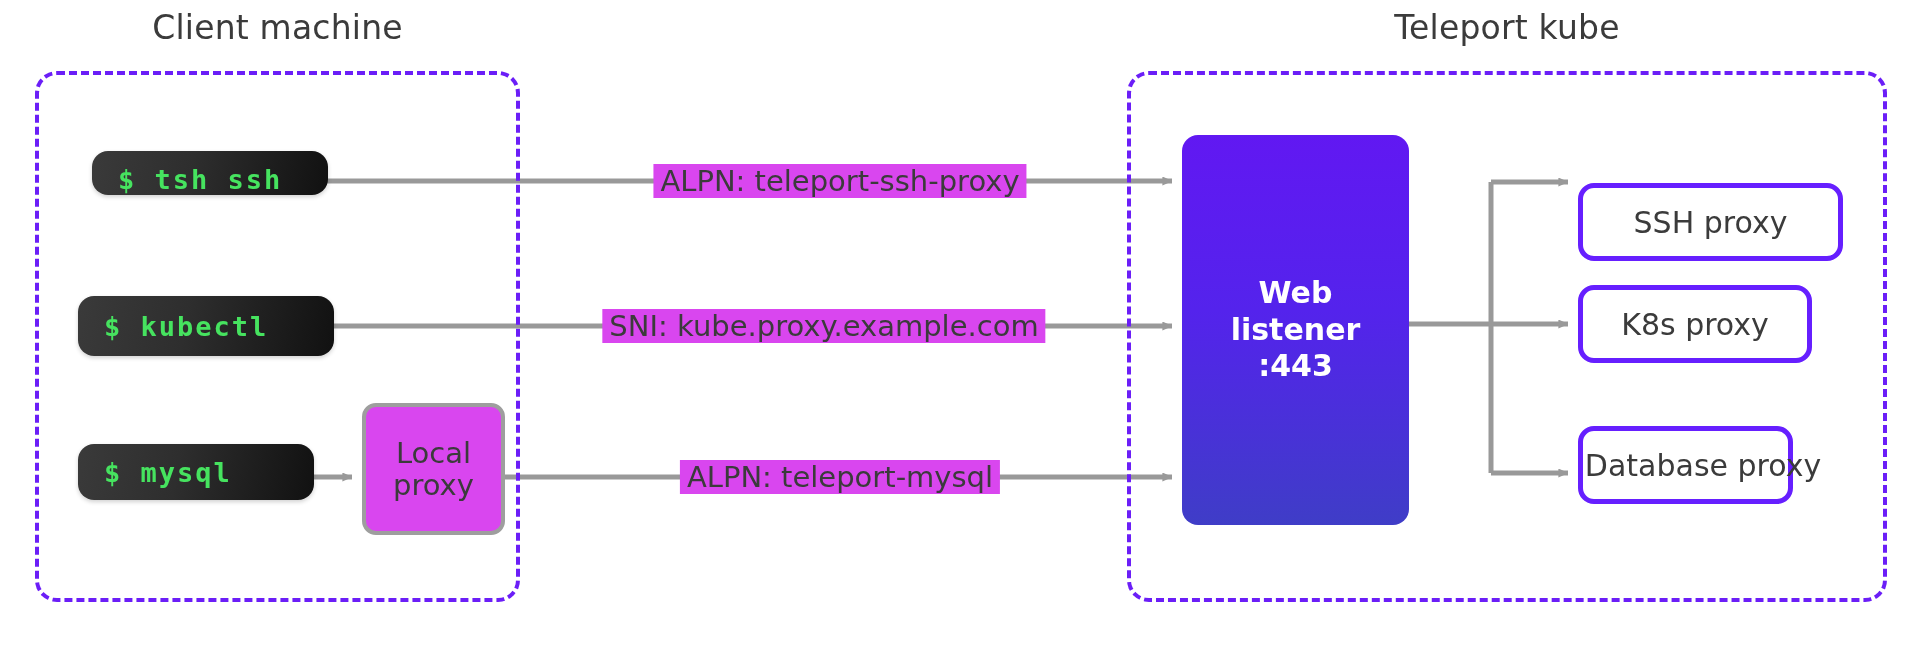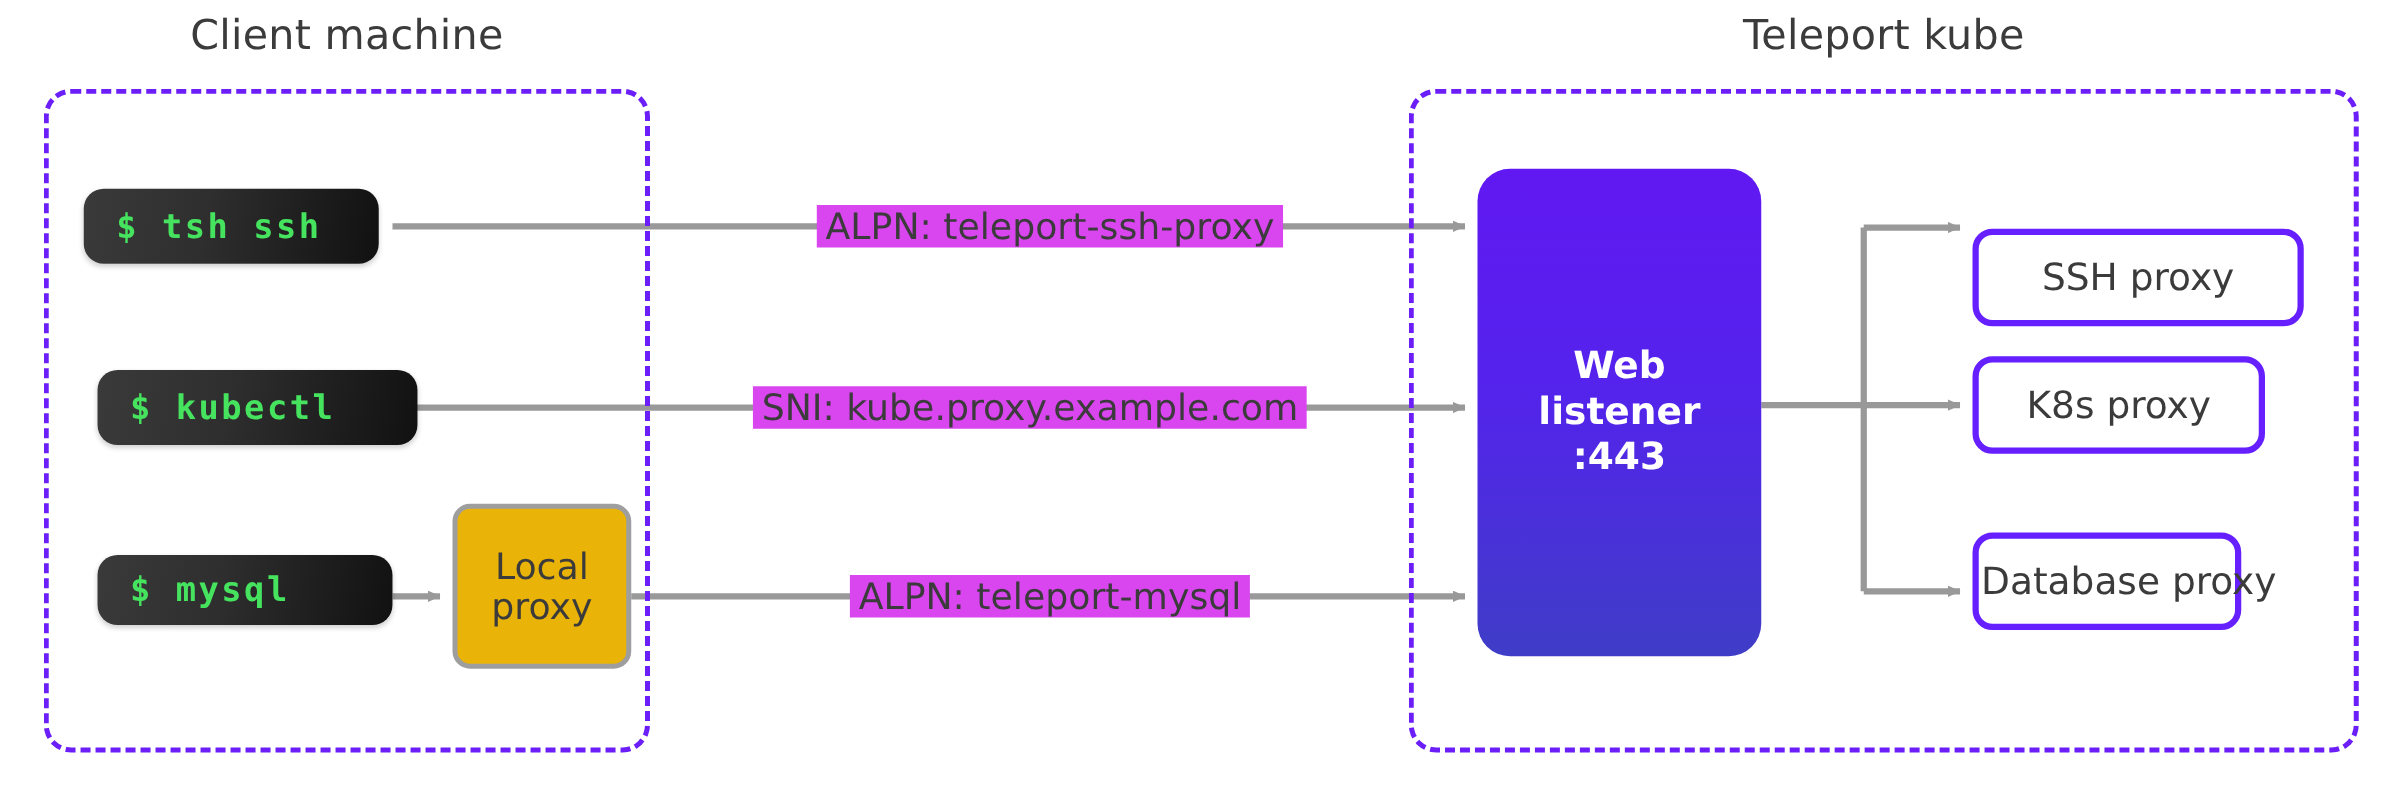--- a/index.html
+++ b/index.html
@@ -61,52 +61,52 @@
     box-shadow: 0 2px 4px rgba(0,0,0,0.18);
   }
   .terminal-text {
     font-family: "DejaVu Sans Mono", monospace;
     font-size: 27px;
     font-weight: 700;
     color: #46e35f;
     letter-spacing: 2px;
     white-space: nowrap;
   }
-  #term-tsh     { left: 67px; top: 151px; width: 236px; height: 60px; }
+  #term-tsh     { left: 92px; top: 151px; width: 236px; height: 44px; align-items: flex-end; }
   #term-kubectl { left: 78px; top: 296px; width: 256px; height: 60px; text-align: center; }
   #term-mysql   { left: 78px; top: 444px; width: 236px; height: 56px; }
 
   
   .node-gray {
     position: absolute;
     box-sizing: border-box;
     border: 4px solid #9e9e9e;
     border-radius: 14px;
-    background: #eab308;
+    background: #d946ef;
     display: flex;
     align-items: center;
     justify-content: center;
     text-align: center;
     line-height: 1.12;
   }
   .node-gray .node-label {
     font-family: "DejaVu Sans", sans-serif;
     font-size: 29px;
     color: #3b3b3b;
   }
   #node-local-proxy { left: 362px; top: 403px; width: 143px; height: 132px; }
 
   
   #node-web-listener {
     position: absolute;
     left: 1182px;
     top: 135px;
     width: 227px;
     height: 390px;
-    border-radius: 26px;
+    border-radius: 16px;
     background: linear-gradient(180deg, #6118f2 0%, #5423ec 45%, #3f3dc7 100%);
     display: flex;
     align-items: center;
     justify-content: center;
   }
   #node-web-listener .node-label {
     font-family: "DejaVu Sans", sans-serif;
     font-size: 30px;
     font-weight: 700;
     color: #ffffff;

